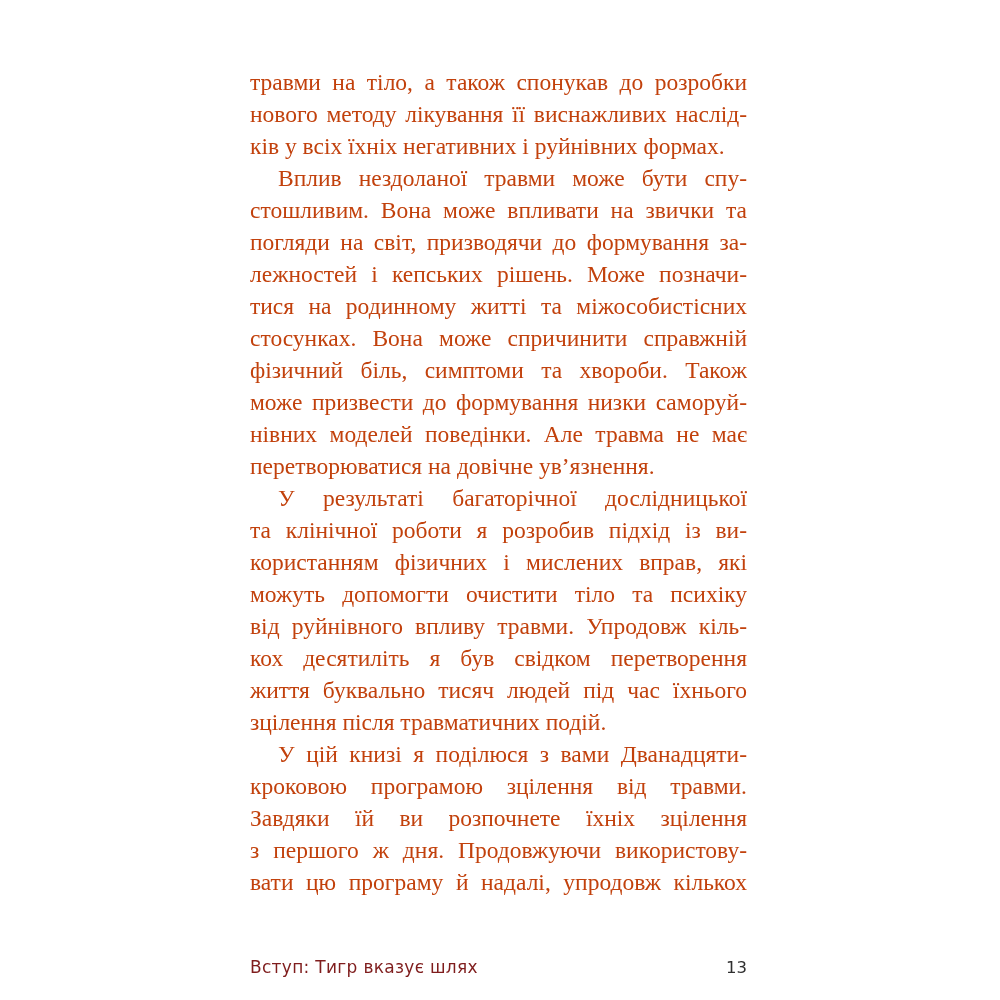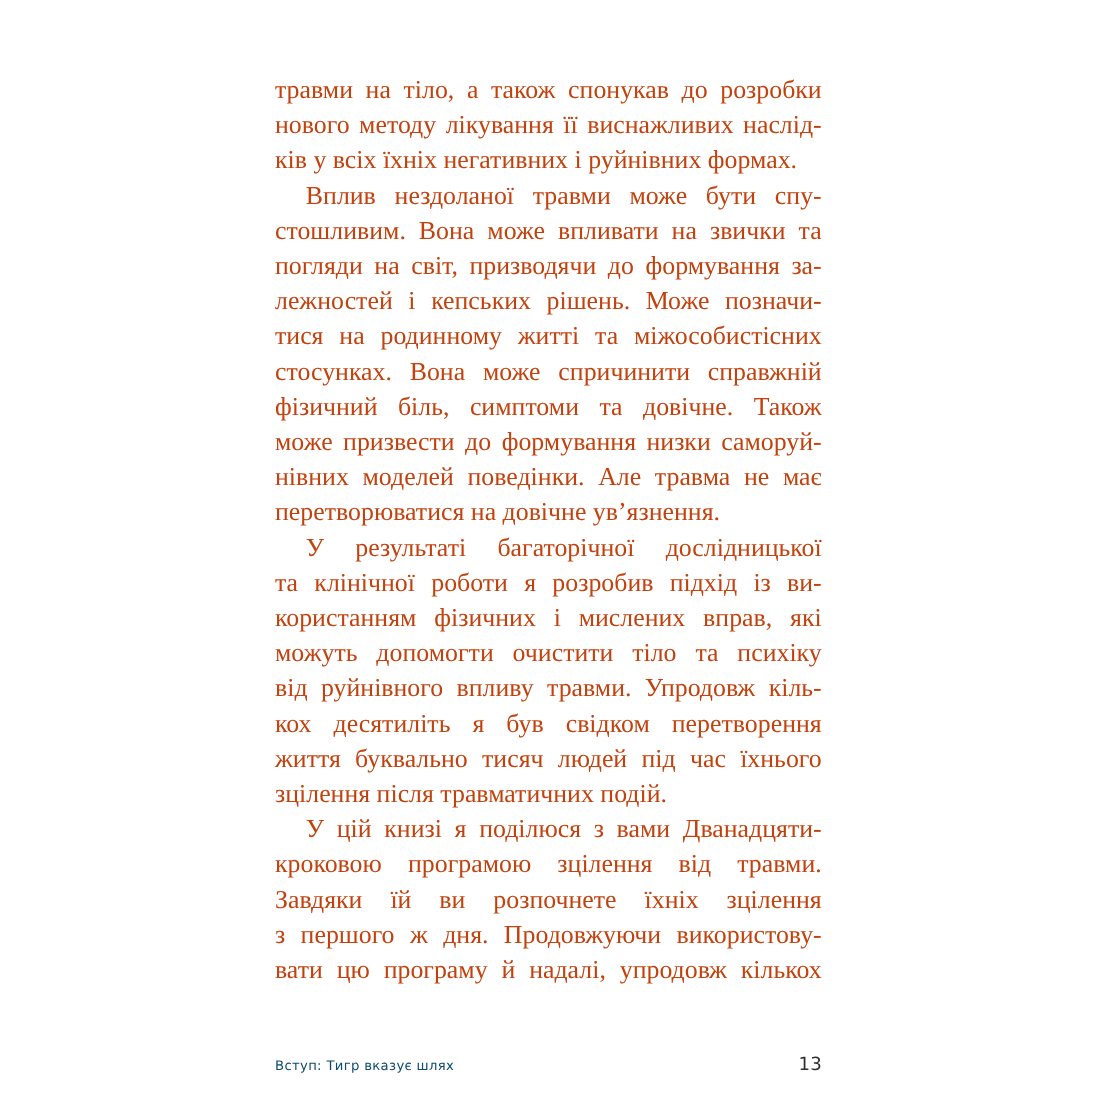--- a/index.html
+++ b/index.html
@@ -40,22 +40,22 @@
     position: absolute;
     left: 250px;
     top: 922px;
     width: 497px;
     display: flex;
     justify-content: space-between;
     align-items: baseline;
   }
   .running-title {
     font-family: "DejaVu Sans", sans-serif;
-    font-size: 12px;
-    color: #0c4a6e;
+    font-size: 17px;
+    color: #7f1d1d;
     letter-spacing: 0.3px;
   }
   .page-number {
     font-family: "DejaVu Sans", sans-serif;
     font-size: 16.5px;
     color: #2f2f2f;
     margin-top: 36px;
   }
 </style>
 </head>
@@ -71,21 +71,21 @@
       <div class="line end">ків у всіх їхніх негативних і руйнівних формах.</div>
     </div>
 
     <div class="paragraph">
       <div class="line indent">Вплив нездоланої травми може бути спу-</div>
       <div class="line">стошливим. Вона може впливати на звички та</div>
       <div class="line">погляди на світ, призводячи до формування за-</div>
       <div class="line">лежностей і кепських рішень. Може позначи-</div>
       <div class="line">тися на родинному житті та міжособистісних</div>
       <div class="line">стосунках. Вона може спричинити справжній</div>
-      <div class="line">фізичний біль, симптоми та довічне. Також</div>
+      <div class="line">фізичний біль, симптоми та хвороби. Також</div>
       <div class="line">може призвести до формування низки саморуй-</div>
       <div class="line">нівних моделей поведінки. Але травма не має</div>
       <div class="line end">перетворюватися на довічне ув’язнення.</div>
     </div>
 
     <div class="paragraph">
       <div class="line indent">У результаті багаторічної дослідницької</div>
       <div class="line">та клінічної роботи я розробив підхід із ви-</div>
       <div class="line">користанням фізичних і мислених вправ, які</div>
       <div class="line">можуть допомогти очистити тіло та психіку</div>

